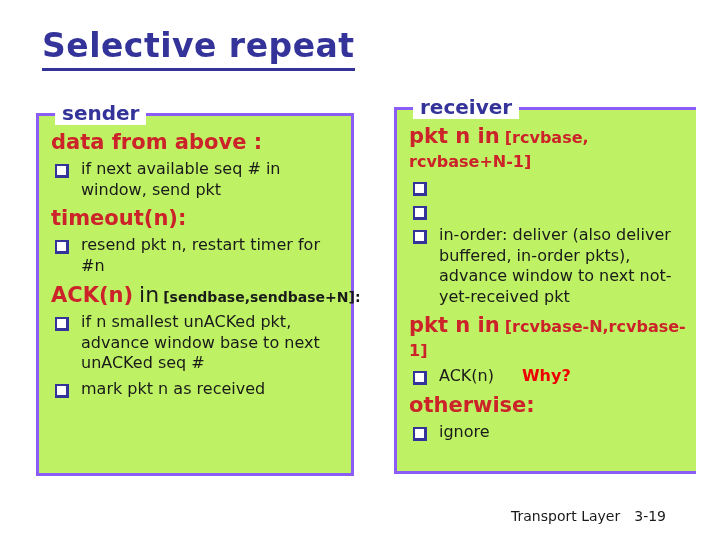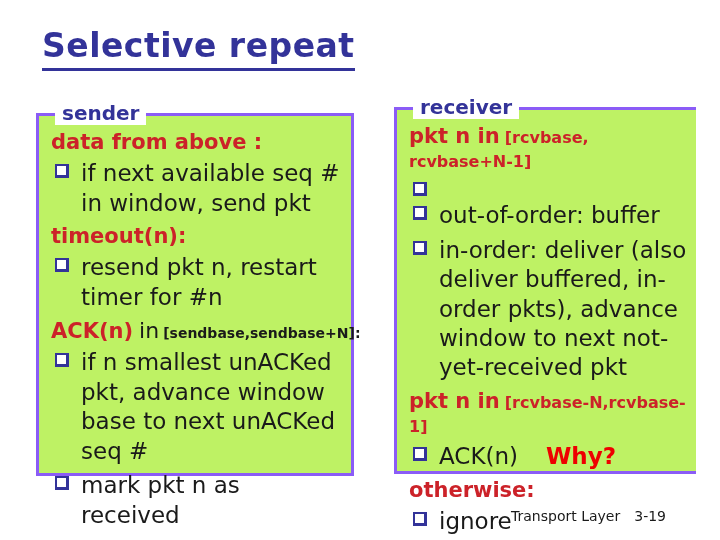--- a/index.html
+++ b/index.html
@@ -22,21 +22,21 @@
     padding:0 7px;color:#333399;font-size:20px;font-weight:bold;line-height:1.2;
   }
   .box-content{padding:8px 8px 0 12px;}
   .hdr{font-size:21px;font-weight:bold;color:#cc2229;margin:6px 0 3px 0;line-height:1.15;}
   .hdr .red-big{color:#cc2229;font-size:21px;font-weight:bold;}
   .hdr .mid{color:#1a1a1a;font-weight:normal;font-size:22px;margin:0 4px 0 6px;}
   .bracket-black{color:#1a1a1a;font-size:14px;font-weight:bold;}
   .bracket-red{color:#cc2229;font-size:16px;font-weight:bold;margin-left:5px;}
   .bullet{
     display:flex;align-items:flex-start;margin:5px 0 5px 2px;
-    font-size:23px;color:#1a1a1a;line-height:1.28;
+    font-size:16px;color:#1a1a1a;line-height:1.28;
   }
   .sq{
     flex:0 0 auto;width:9px;height:9px;margin:5px 12px 0 2px;
     border-style:solid;border-color:#333399;border-width:2px 3px 3px 2px;
     background:#ffffff;
   }
   .btxt{display:inline-block;}
   .why{color:#ee0000;font-weight:bold;margin-left:28px;}
   .footer{
     position:absolute;right:30px;bottom:16px;
@@ -82,21 +82,20 @@
     <span class="box-label">receiver</span>
     <div class="box-content">
       <div class="hdr">
         <span class="red-big">pkt n in</span><span class="bracket-red">[rcvbase, rcvbase+N-1]</span>
       </div>
       <div class="bullet">
         <span class="sq"></span>
       </div>
       <div class="bullet">
         <span class="sq"></span>
-        <span class="btxt">out-of-order: buffer</span>
       </div>
       <div class="bullet">
         <span class="sq"></span>
         <span class="btxt">in-order: deliver (also deliver buffered, in-order pkts), advance window to next not-yet-received pkt</span>
       </div>
       <div class="hdr">
         <span class="red-big">pkt n in</span><span class="bracket-red">[rcvbase-N,rcvbase-1]</span>
       </div>
       <div class="bullet">
         <span class="sq"></span>

